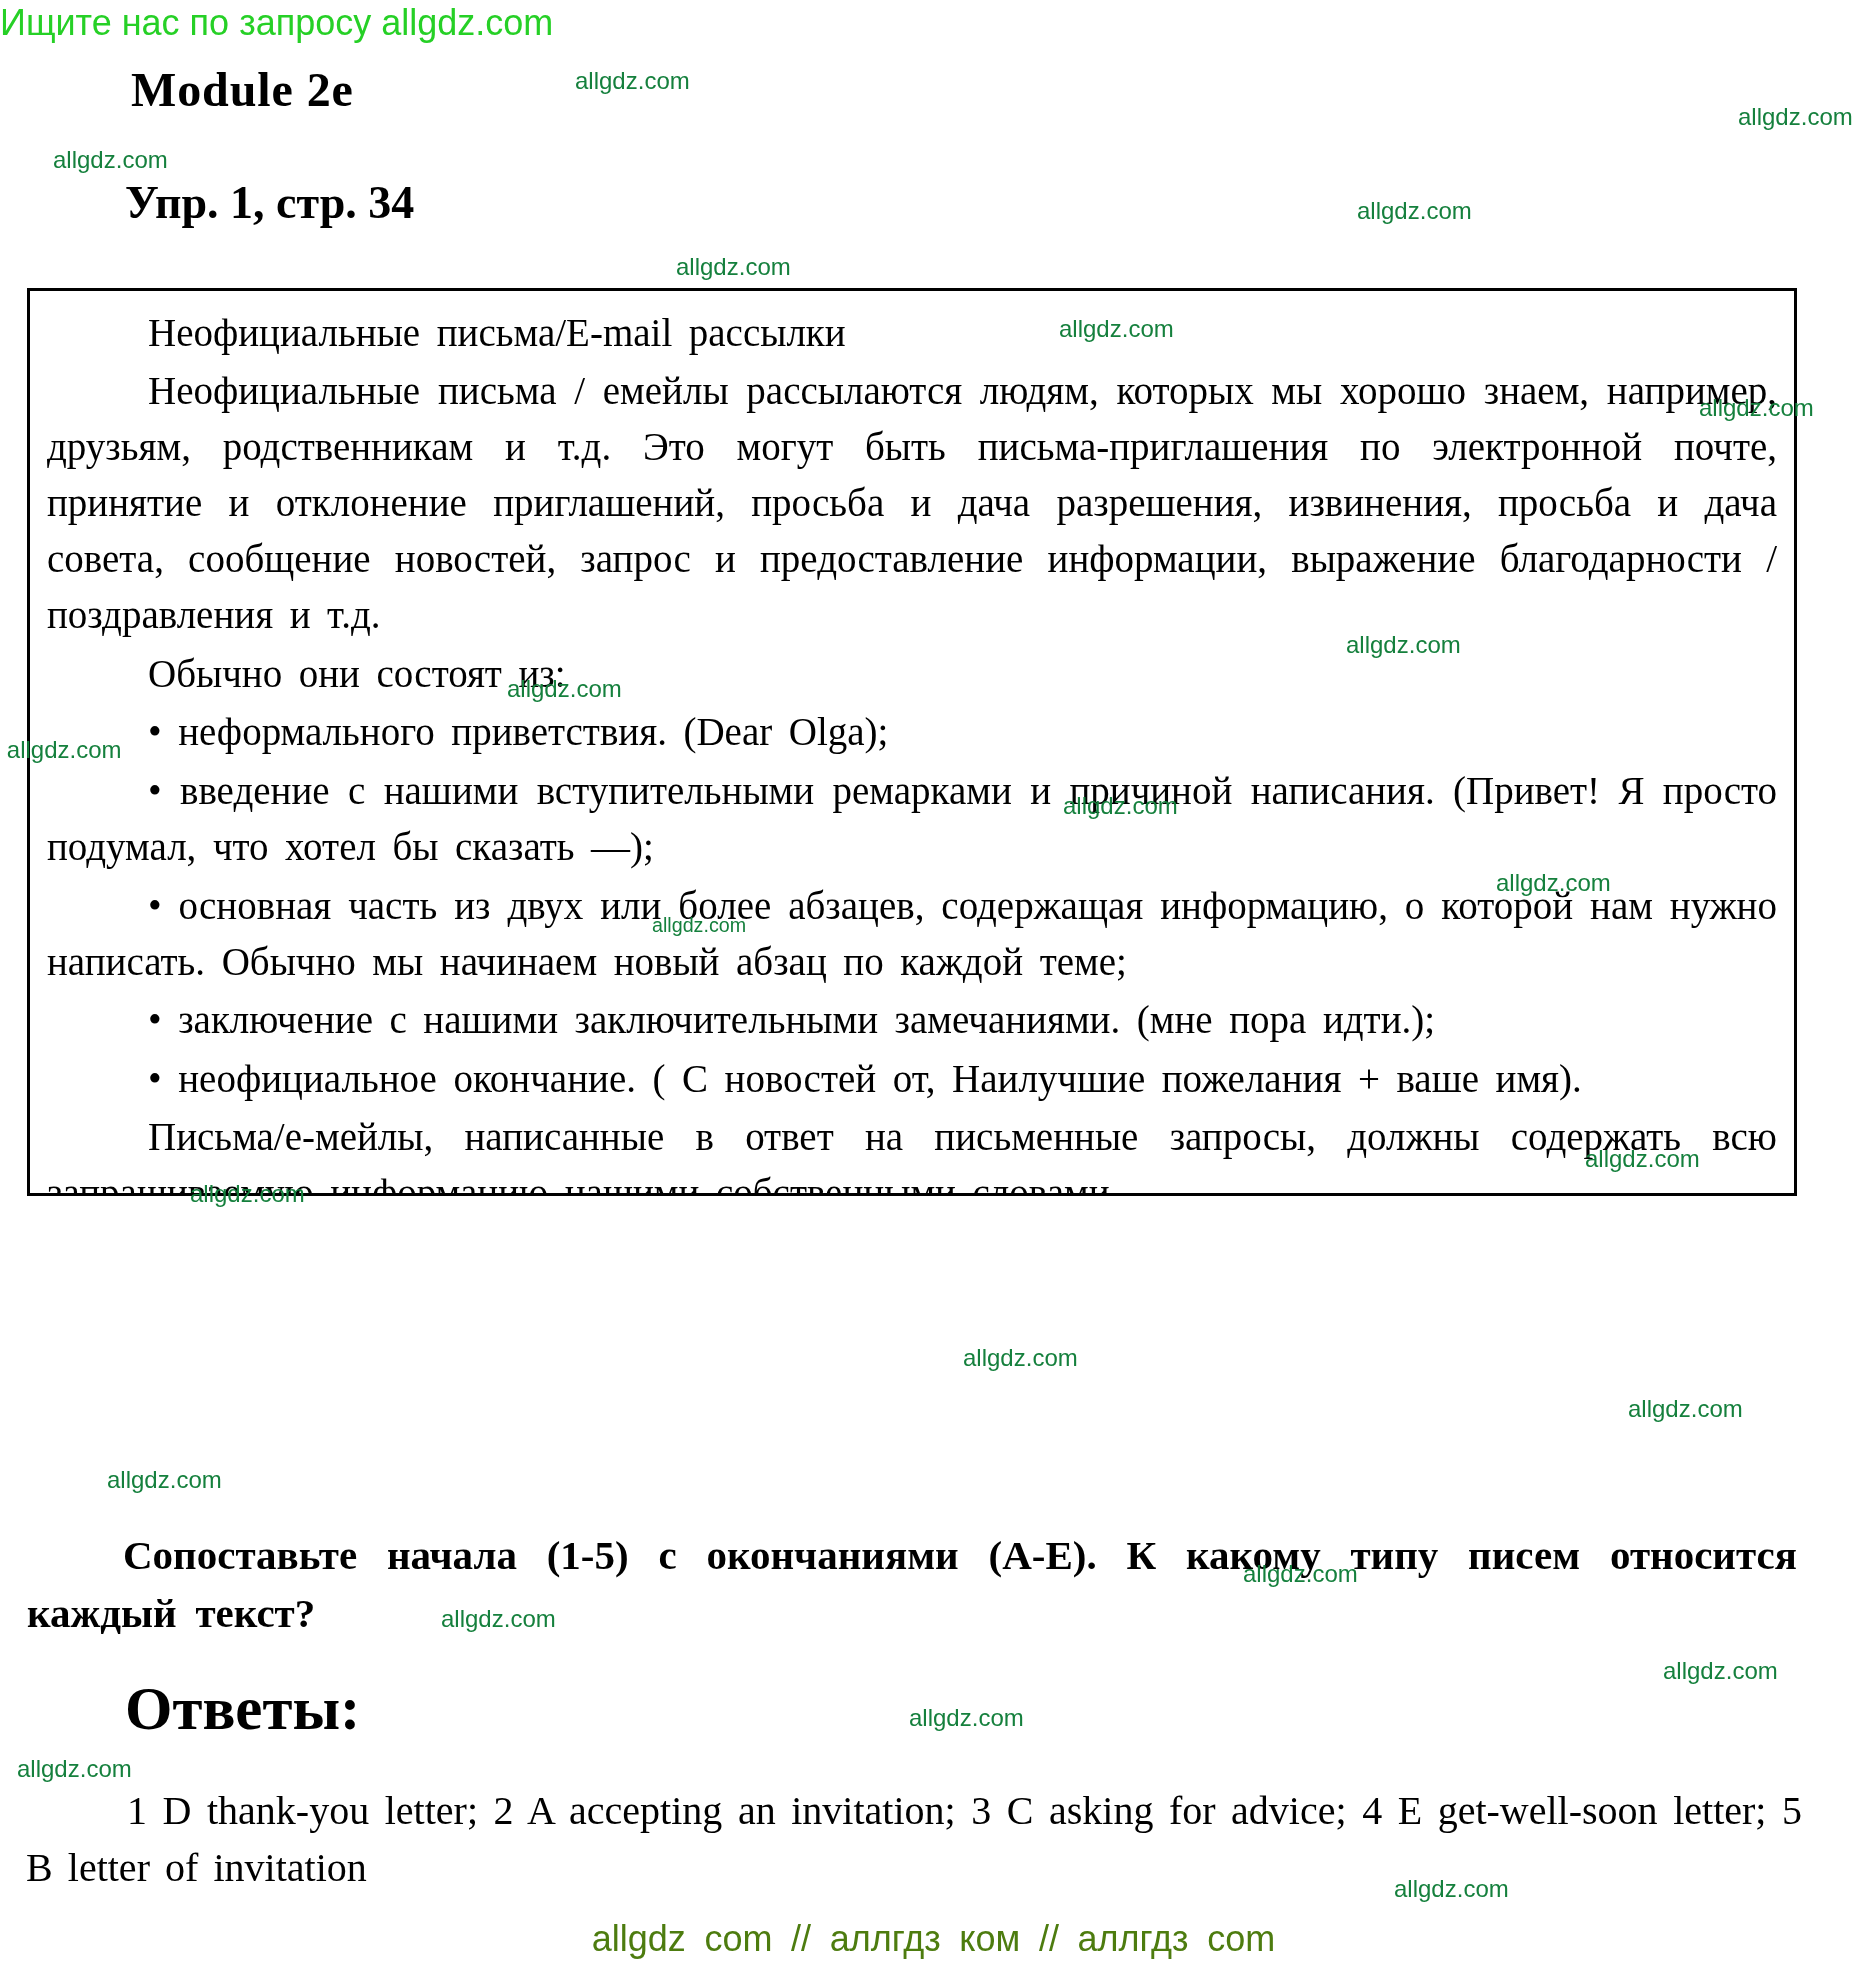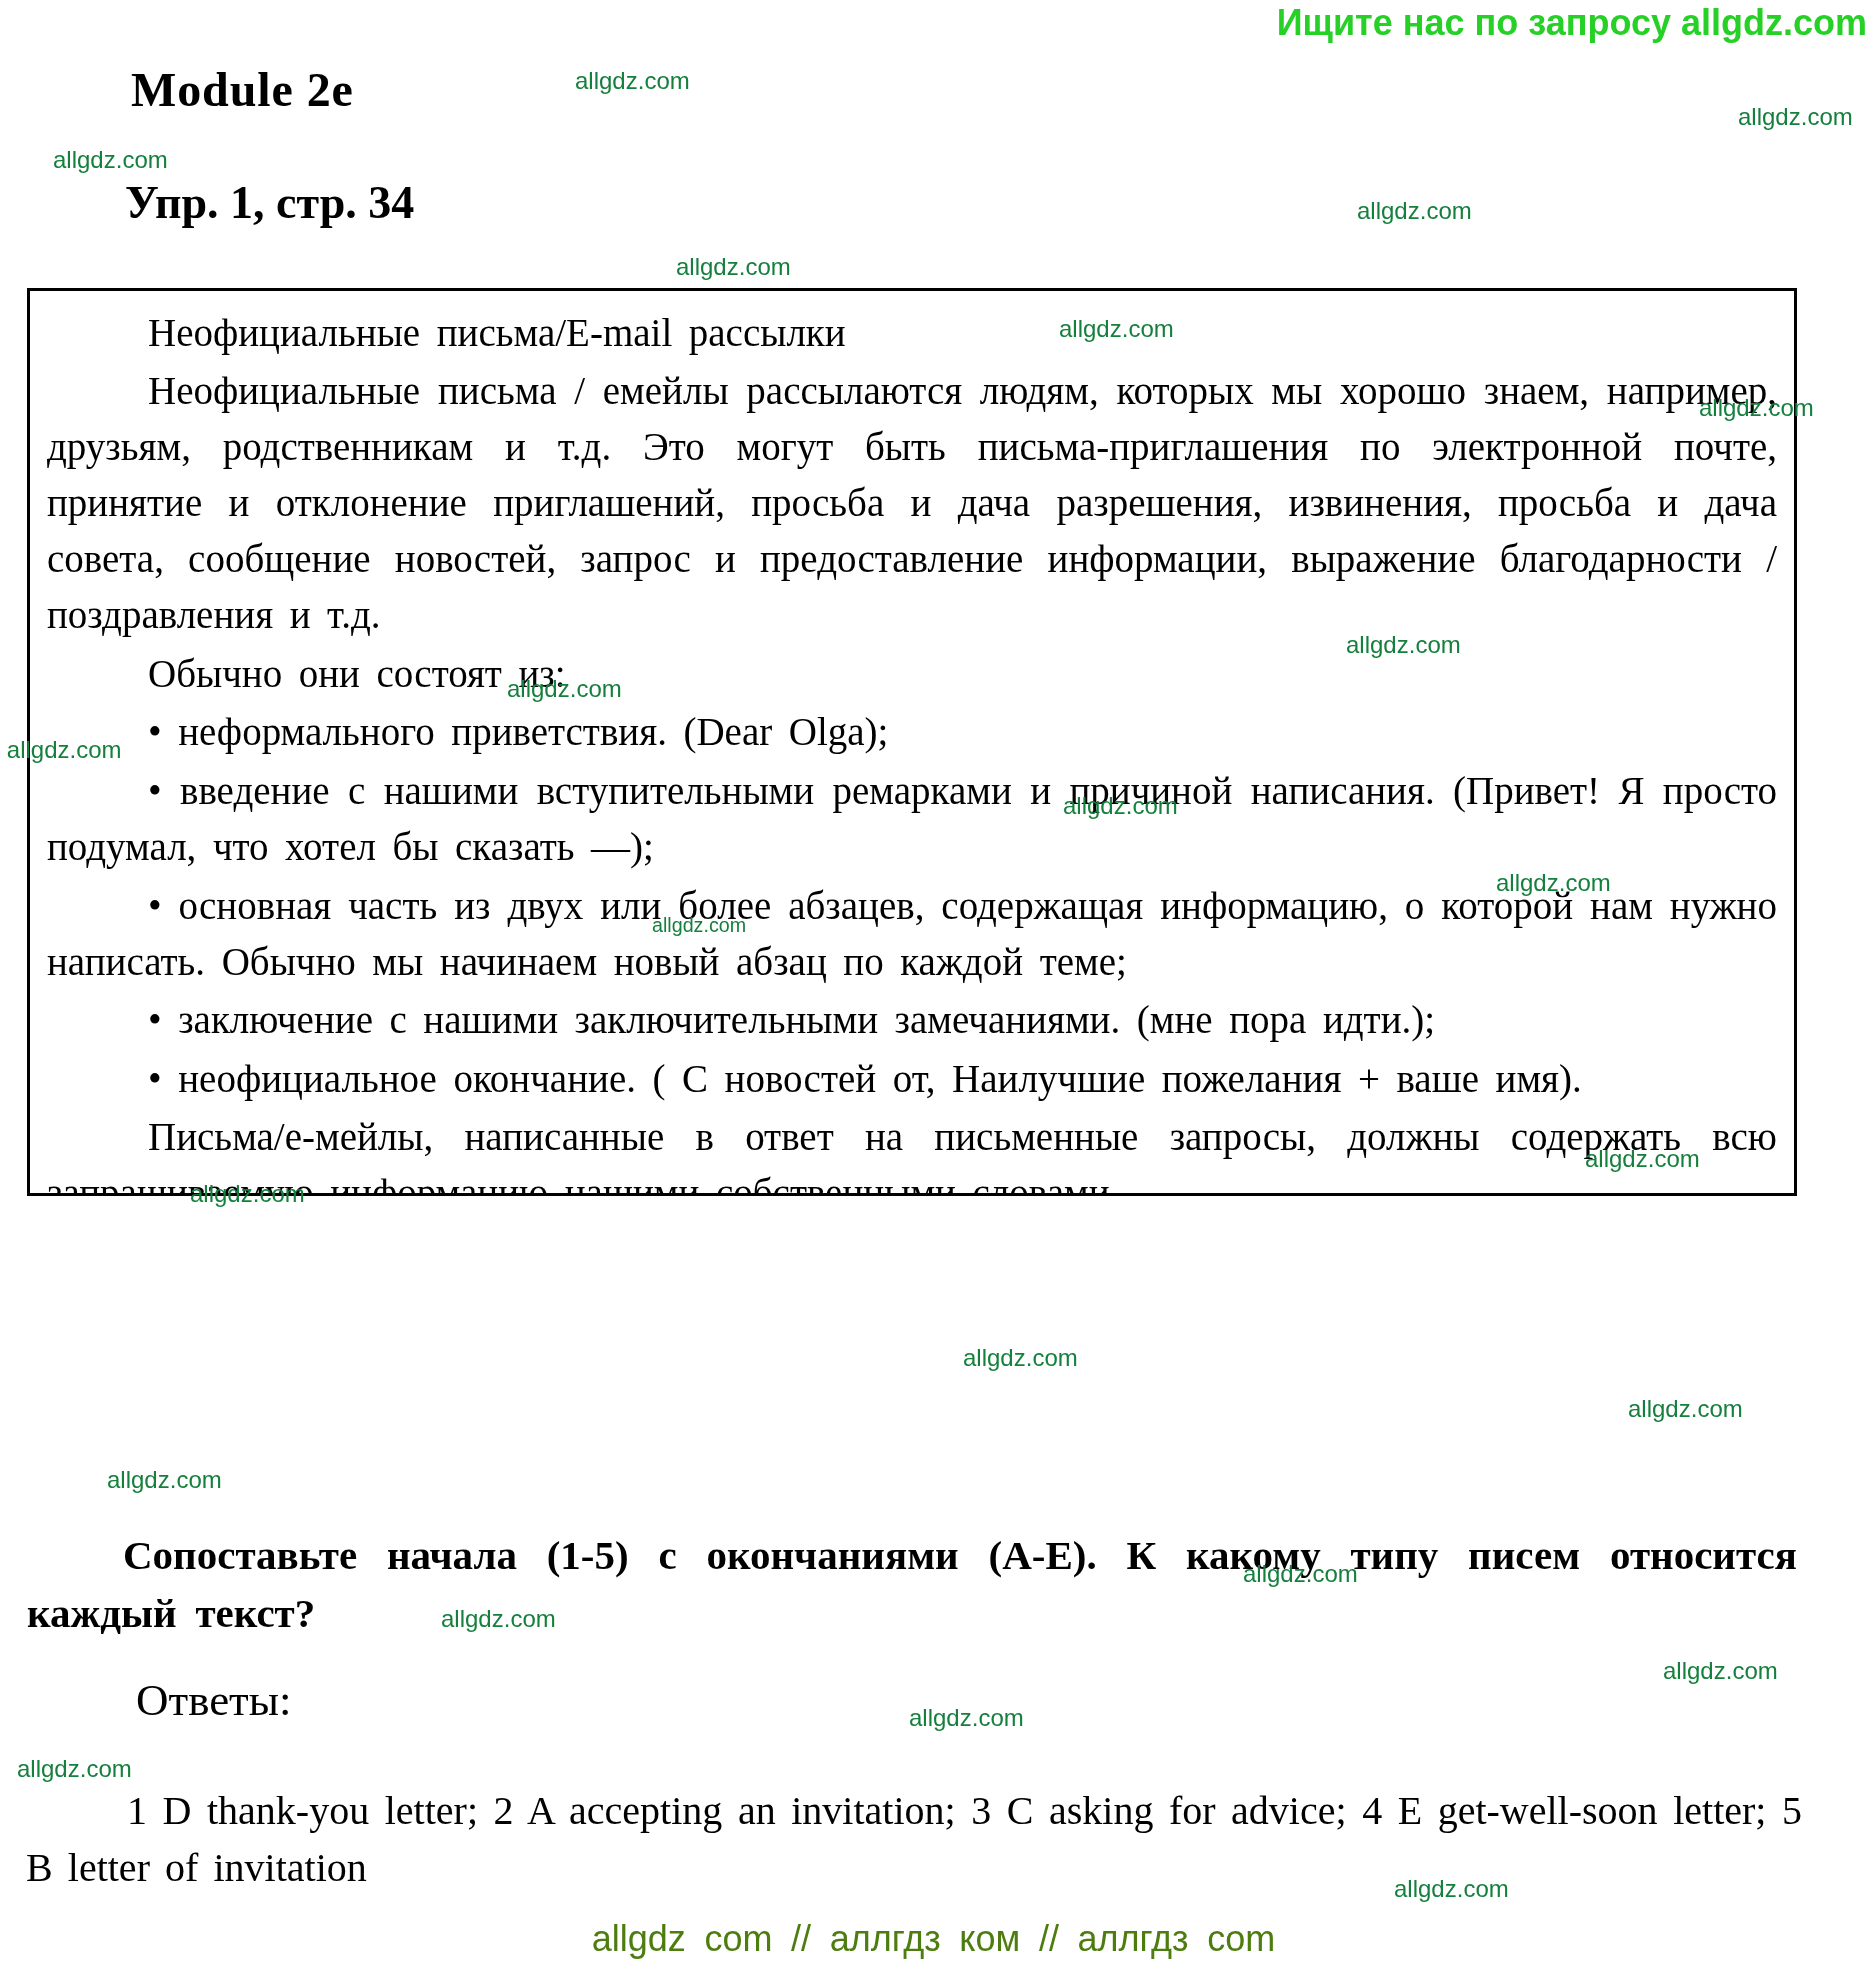--- a/index.html
+++ b/index.html
@@ -16,24 +16,24 @@
     font-family: "Liberation Serif", serif;
     color: #000000;
   }
 
   
   .top-banner {
     position: absolute;
     top: 1.7px;
     left: 0;
     width: 100%;
-    text-align: right;
+    text-align: left;
     font-family: "Liberation Sans", sans-serif;
     font-size: 36px;
-    font-weight: 700;
+    font-weight: 400;
     letter-spacing: 0px;
   }
 
   
   .module-title {
     position: absolute;
     left: 131px;
     top: 62px;
     font-size: 48px;
     font-weight: bold;
@@ -80,24 +80,24 @@
     width: 1770px;
     font-size: 41px;
     font-weight: bold;
     line-height: 58px;
     text-align: justify;
     text-indent: 96px;
     word-spacing: 8.6px;
   }
   .answers-label {
     position: absolute;
-    left: 136px;
+    left: 125px;
     top: 1674px;
-    font-size: 45px;
-    font-weight: normal;
+    font-size: 61px;
+    font-weight: bold;
   }
   .answers-text {
     position: absolute;
     left: 26px;
     top: 1782px;
     width: 1776px;
     font-size: 40px;
     line-height: 57px;
     text-align: justify;
     text-indent: 101px;

